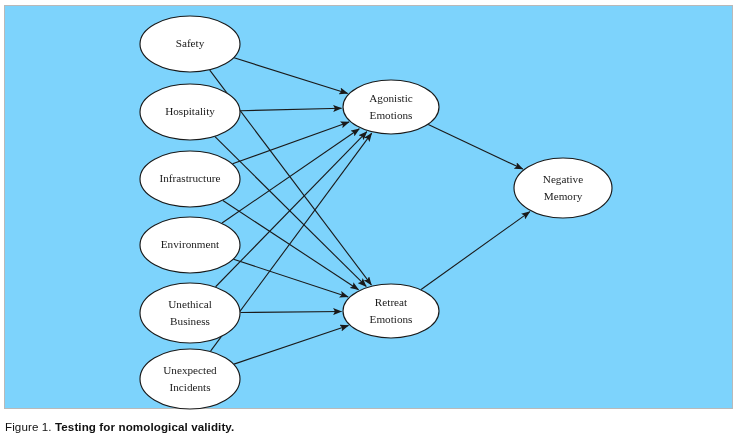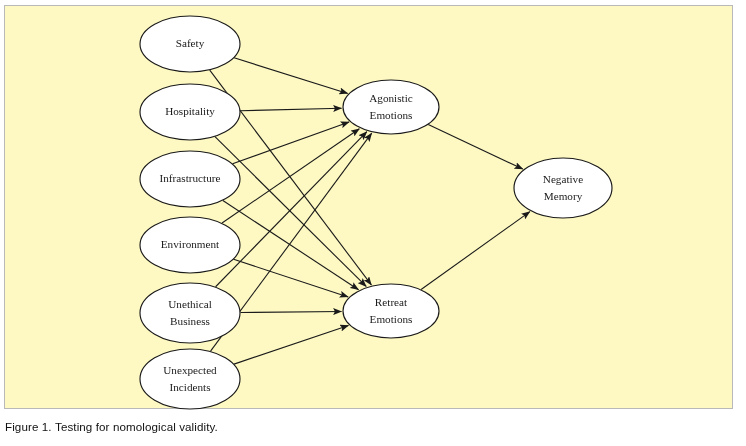--- a/index.html
+++ b/index.html
@@ -7,21 +7,21 @@
     width:746px;height:446px;
     font-family:"Liberation Serif", serif;
     color:#000;
     overflow:hidden;
   }
   #figure-wrap{position:relative;width:746px;height:446px;}
   #figure-frame{
     position:absolute;left:4px;top:5px;
     width:729px;height:404px;
     border:1px solid #b9b9b9;
-    background:#fef9c3;
+    background:#7dd3fc;
     box-sizing:border-box;
   }
   #diagram{position:absolute;left:0;top:0;width:729px;height:404px;display:block;}
   .node-ellipse{fill:#ffffff;stroke:#1a1a1a;stroke-width:1.15;}
   .node-label{
     font-family:"Liberation Serif", serif;
     font-size:11.2px;
     fill:#1a1a1a;
     text-anchor:middle;
     dominant-baseline:middle;
@@ -29,21 +29,21 @@
   .edge{stroke:#1a1a1a;stroke-width:1.1;fill:none;}
   #caption{
     position:absolute;left:5px;top:420px;
     width:730px;
     font-family:"Liberation Sans", sans-serif;
     font-size:11.6px;
     color:#111;
     letter-spacing:0.1px;
   }
   #caption .cap-label{font-weight:normal;}
-  #caption .cap-text{font-weight:normal;}
+  #caption .cap-text{font-weight:bold;}
 </style>
 </head>
 <body>
 
 <div id="figure-wrap">
 
   <div id="figure-frame">
     <svg id="diagram" viewBox="0 0 729 404">
       <defs>
         <marker id="arrowhead" markerWidth="9" markerHeight="7" refX="8.4" refY="3.5" orient="auto" markerUnits="userSpaceOnUse">

